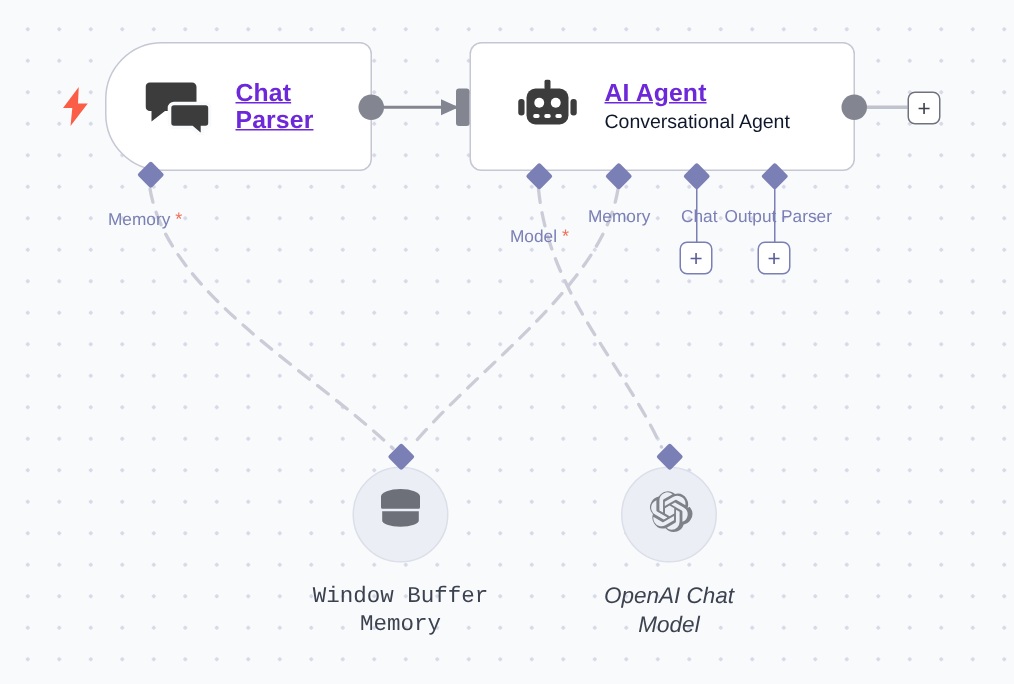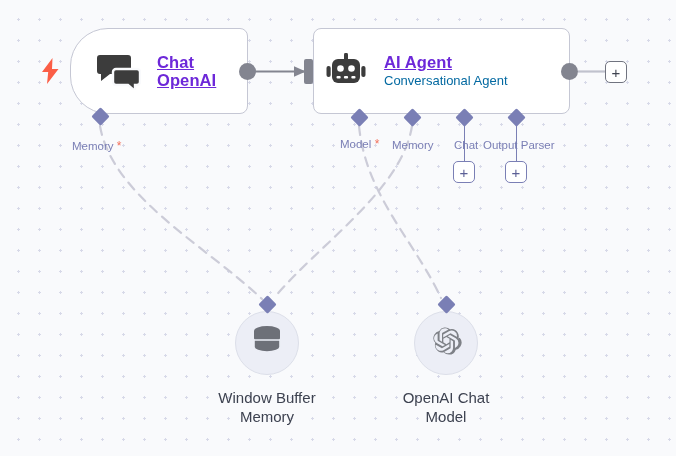--- a/index.html
+++ b/index.html
@@ -58,21 +58,21 @@
     line-height: 1.12;
   }
   .node-title {
     color: #6d28d9;
     font-size: 16.5px;
     font-weight: bold;
     letter-spacing: .1px;
     text-decoration: underline;
   }
   .node-subtitle {
-    color: #0369a1;
+    color: #0f172a;
     font-size: 13px;
     margin-top: 2px;
     white-space: nowrap;
   }
 
   
   .port-circle {
     position: absolute;
     width: 17px;
     height: 17px;
@@ -193,38 +193,38 @@
 
   <div class="node trigger" style="left:70px; top:28px; width:178px; height:86px; padding-left:26px; gap:16px;">
     <div class="node-icon">
       <svg width="44" height="38" viewBox="0 0 44 38" xmlns="http://www.w3.org/2000/svg">
         <path d="M3 3 h28 a3 3 0 0 1 3 3 v13 a3 3 0 0 1 -3 3 h-18 l-9 7 v-7 h-1 a3 3 0 0 1 -3 -3 v-13 a3 3 0 0 1 3 -3 z" fill="#3c3c3c"></path>
         <path d="M19 17 h21 a3 3 0 0 1 3 3 v10 a3 3 0 0 1 -3 3 h-2 v6 l-7 -6 h-12 a3 3 0 0 1 -3 -3 v-10 a3 3 0 0 1 3 -3 z" fill="#3c3c3c" stroke="#f9fafc" stroke-width="2.4"></path>
       </svg>
     </div>
     <div class="node-text">
       <div class="node-title">Chat</div>
-      <div class="node-title">OpenAI</div>
+      <div class="node-title">Parser</div>
     </div>
   </div>
 
   <div class="bolt" style="left:41px; top:58px;">
     <svg width="19" height="26" viewBox="0 0 19 26" xmlns="http://www.w3.org/2000/svg">
       <path d="M11.5 0 L1 14 h6.2 L6 26 L17.5 11 H11 z" fill="#fb5e46"></path>
     </svg>
   </div>
 
   <div class="port-circle" style="left:239px; top:63px;"></div>
 
   <div class="diamond" style="left:94px; top:110px;"></div>
   <div class="port-label" style="left:72px; top:139px;text-align:right;">
     <span>Memory</span><span class="req-star"> *</span>
   </div>
 
-  <div class="node standard" style="left:313px; top:28px; width:257px; height:86px; padding-left:12px; gap:18px;">
+  <div class="node standard" style="left:313px; top:28px; width:257px; height:86px; padding-left:31px; gap:18px;">
     <div class="node-icon">
       <svg width="40" height="36" viewBox="0 0 40 36" xmlns="http://www.w3.org/2000/svg">
         <rect x="18" y="0" width="4" height="7" rx="1.4" fill="#3c3c3c"></rect>
         <rect x="6" y="6" width="28" height="24" rx="6" fill="#3c3c3c"></rect>
         <rect x="0.5" y="13" width="4.2" height="11" rx="2" fill="#3c3c3c"></rect>
         <rect x="35.3" y="13" width="4.2" height="11" rx="2" fill="#3c3c3c"></rect>
         <circle cx="14.5" cy="15.5" r="3.3" fill="#ffffff"></circle>
         <circle cx="25.5" cy="15.5" r="3.3" fill="#ffffff"></circle>
         <rect x="10.5" y="23" width="4.2" height="2.6" rx="1.1" fill="#ffffff"></rect>
         <rect x="17.9" y="23" width="4.2" height="2.6" rx="1.1" fill="#ffffff"></rect>
@@ -239,21 +239,21 @@
 
   <div class="port-rect" style="left:304px; top:59px;"></div>
 
   <div class="port-circle" style="left:561px; top:63px;"></div>
 
   <div class="diamond" style="left:353px; top:111px;"></div>
   <div class="diamond" style="left:406px; top:111px;"></div>
   <div class="diamond" style="left:458px; top:111px;"></div>
   <div class="diamond" style="left:510px; top:111px;"></div>
 
-  <div class="port-label" style="left:340px; top:137px;text-align:right;">
+  <div class="port-label" style="left:340px; top:150px;text-align:right;">
     <span>Model</span><span class="req-star"> *</span>
   </div>
   <div class="port-label" style="left:392px; top:139px;">Memory</div>
   <div class="port-label" style="left:454px; top:139px;">Chat</div>
   <div class="port-label" style="left:483px; top:139px;text-align:right;">Output Parser</div>
 
   <div class="stub" style="left:463.6px; top:118px; height:44px;"></div>
   <div class="stub" style="left:515.6px; top:118px; height:44px;"></div>
 
   <div class="plus-btn purple" style="left:453px; top:161px;">+</div>
@@ -263,31 +263,31 @@
   <div class="subnode" style="left:235px; top:311px;">
     <span>
       <svg width="30" height="32" viewBox="0 0 30 32" xmlns="http://www.w3.org/2000/svg">
         <ellipse cx="15" cy="6" rx="13" ry="5" fill="#6d7078"></ellipse>
         <path d="M2 6 v7 c0 2.8 5.8 5 13 5 s13 -2.2 13 -5 V6 z" fill="#6d7078"></path>
         <path d="M2 15 v7 c0 2.8 5.8 5 13 5 s13 -2.2 13 -5 v-7 z" fill="#6d7078" stroke="#eceef6" stroke-width="1.6"></path>
       </svg>
     </span>
   </div>
   <div class="diamond" style="left:261px; top:298px;"></div>
-  <div class="subnode-label" style="left:192px; top:389px;">
+  <div class="subnode-label" style="left:192px; top:389px;font-family:Liberation Mono, monospace;">
     <div>Window Buffer</div>
     <div>Memory</div>
   </div>
 
   <div class="subnode" style="left:414px; top:311px;">
     <span>
       <svg width="32" height="32" viewBox="0 0 24 24" xmlns="http://www.w3.org/2000/svg">
         <path d="M21.3 10.2a5.3 5.3 0 0 0-.46-4.4 5.4 5.4 0 0 0-5.8-2.6A5.4 5.4 0 0 0 6.9 4.5a5.3 5.3 0 0 0-3.6 2.6 5.4 5.4 0 0 0 .67 6.3 5.3 5.3 0 0 0 .46 4.4 5.4 5.4 0 0 0 5.8 2.6 5.3 5.3 0 0 0 4 1.8 5.4 5.4 0 0 0 5.14-3.7 5.3 5.3 0 0 0 3.56-2.6 5.4 5.4 0 0 0-.67-6.3zM13.3 21.1a4 4 0 0 1-2.56-.93l.13-.07 4.25-2.45a.7.7 0 0 0 .35-.6V11.1l1.8 1.04a.06.06 0 0 1 .03.05v4.96a4 4 0 0 1-4 4zM4.7 17.4a4 4 0 0 1-.48-2.68l.13.08 4.25 2.45a.69.69 0 0 0 .7 0l5.19-3v2.07a.06.06 0 0 1-.03.06l-4.3 2.48a4 4 0 0 1-5.46-1.46zM3.6 8.1a4 4 0 0 1 2.1-1.76v5.05a.67.67 0 0 0 .34.59l5.17 2.98-1.8 1.04a.06.06 0 0 1-.06 0L5.05 13.5A4 4 0 0 1 3.6 8.1zm14.75 3.43l-5.18-3.01 1.8-1.04a.06.06 0 0 1 .06 0l4.3 2.48a4 4 0 0 1-.62 7.22v-5.06a.68.68 0 0 0-.36-.59zm1.8-2.69l-.13-.08-4.24-2.47a.69.69 0 0 0-.7 0l-5.18 3V7.22a.06.06 0 0 1 .02-.06l4.3-2.48a4 4 0 0 1 5.94 4.15zM9.02 12.5l-1.8-1.04a.06.06 0 0 1-.03-.05V6.46a4 4 0 0 1 6.56-3.07l-.13.08L9.37 5.9a.7.7 0 0 0-.35.6zm.98-2.1L12.3 9.04l2.31 1.33v2.66l-2.3 1.33-2.31-1.33z" fill="#7e8187"></path>
       </svg>
     </span>
   </div>
   <div class="diamond" style="left:440px; top:298px;"></div>
-  <div class="subnode-label" style="left:371px; top:389px;">
+  <div class="subnode-label" style="left:371px; top:389px;font-style:italic;">
     <div>OpenAI Chat</div>
     <div>Model</div>
   </div>
 
 </div>
 
 </body></html>

